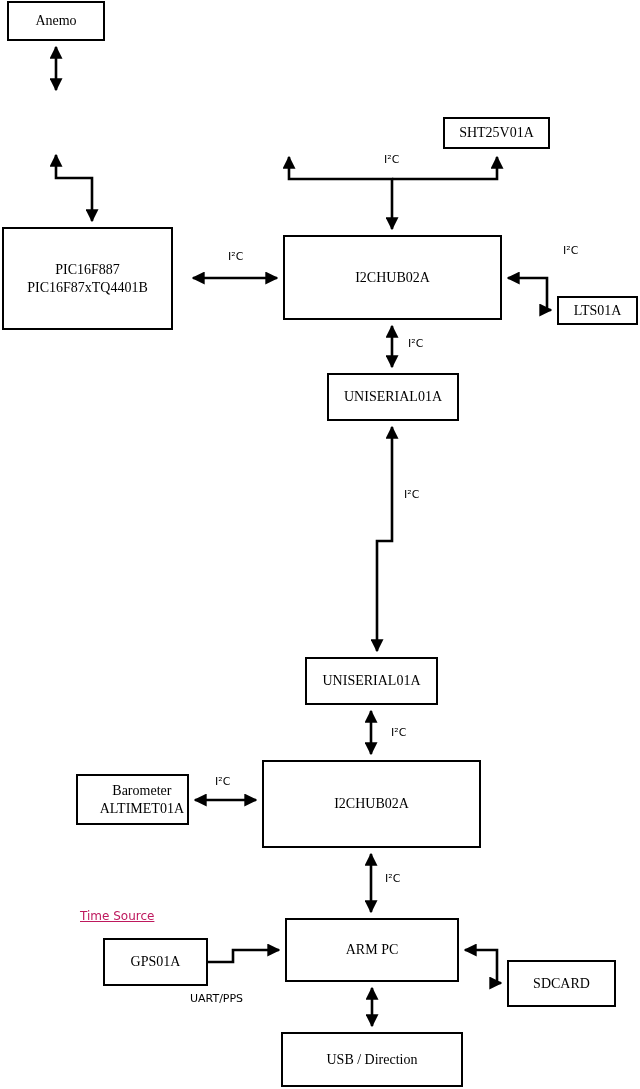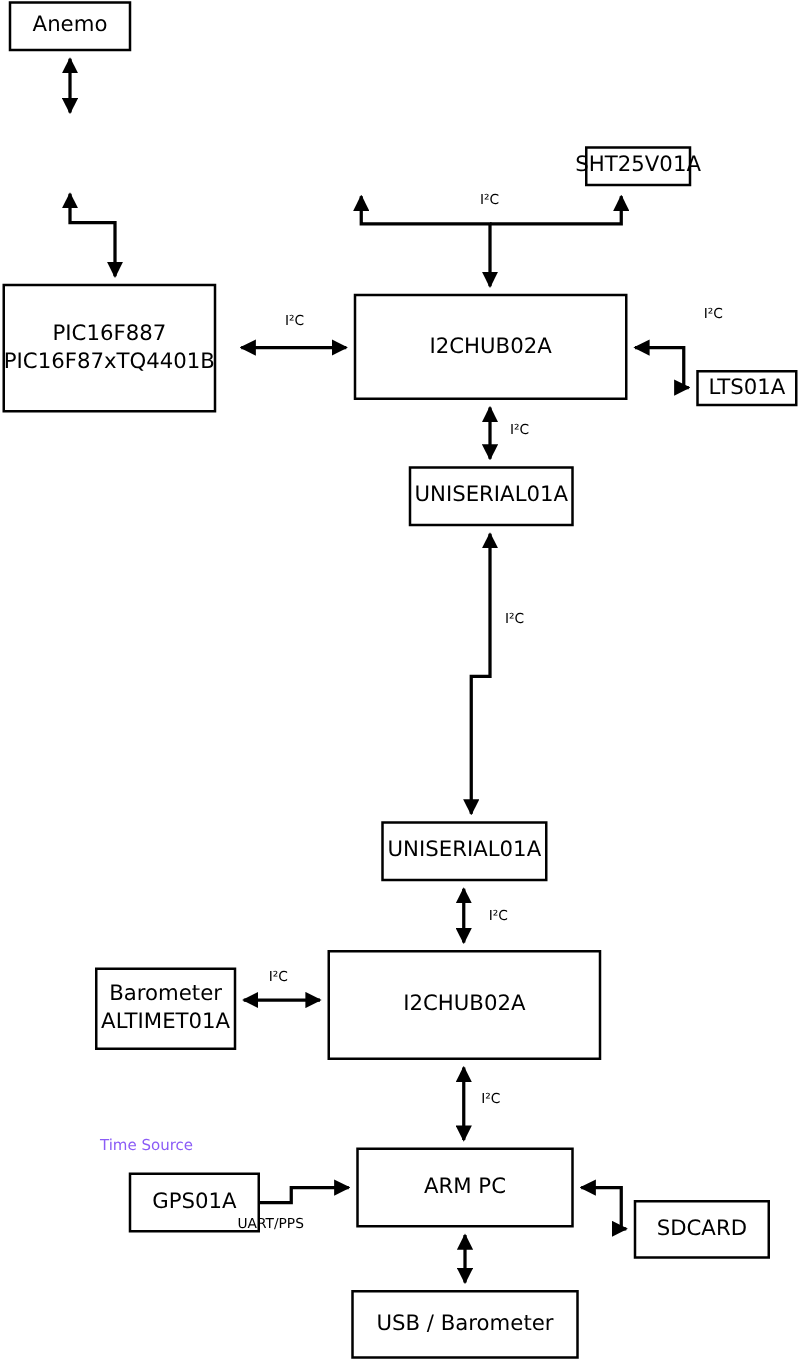--- a/index.html
+++ b/index.html
@@ -27,43 +27,45 @@
   .node {
     position: absolute;
     box-sizing: border-box;
     border: 2px solid #000000;
     background: #ffffff;
     display: flex;
     align-items: center;
     justify-content: center;
     text-align: center;
     color: #000000;
-    font-size: 17px;
+    font-size: 14px;
     line-height: 1.28;
     z-index: 3;
+    font-family: Liberation Serif, serif;
   }
   .node .node-label {
     display: block;
     white-space: pre-line;
     padding: 0 3px;
   }
   .edge-label {
     position: absolute;
     color: #000000;
     font-size: 11px;
     white-space: nowrap;
     background: transparent;
     z-index: 4;
   }
   .free-label {
     position: absolute;
-    color: #8b5cf6;
+    color: #be185d;
     font-size: 12px;
     white-space: nowrap;
     z-index: 4;
+    text-decoration: underline;
   }
 </style>
 </head>
 <body>
 
 <div id="diagram-canvas">
 
   <svg id="edge-layer" viewBox="0 0 640 1089" width="640" height="1089" xmlns="http://www.w3.org/2000/svg">
     <defs>
       <marker id="arrow" viewBox="0 0 10 10" refX="9" refY="5" markerWidth="5" markerHeight="5" orient="auto-start-reverse">
@@ -125,60 +127,60 @@
     </g>
   </svg>
 
   <div class="node" style="left: 7px; top: 1px; width: 98px; height: 40px;">
     <span class="node-label">Anemo</span>
   </div>
   <div class="node" style="left: 2px; top: 227px; width: 171px; height: 103px;">
     <span class="node-label">PIC16F887
 PIC16F87xTQ4401B</span>
   </div>
-  <div class="node" style="left: 468px; top: 117px; width: 85px; height: 32px;">
+  <div class="node" style="left: 443px; top: 117px; width: 107px; height: 32px;">
     <span class="node-label">SHT25V01A</span>
   </div>
   <div class="node" style="left: 283px; top: 235px; width: 219px; height: 85px;">
     <span class="node-label">I2CHUB02A</span>
   </div>
   <div class="node" style="left: 557px; top: 296px; width: 81px; height: 29px;">
     <span class="node-label">LTS01A</span>
   </div>
   <div class="node" style="left: 327px; top: 373px; width: 132px; height: 48px;">
     <span class="node-label">UNISERIAL01A</span>
   </div>
   <div class="node" style="left: 305px; top: 657px; width: 133px; height: 48px;">
     <span class="node-label">UNISERIAL01A</span>
   </div>
-  <div class="node" style="left: 76px; top: 774px; width: 113px; height: 66px;">
+  <div class="node" style="left: 76px; top: 774px; width: 113px; height: 51px; justify-content: flex-end;">
     <span class="node-label">Barometer
 ALTIMET01A</span>
   </div>
   <div class="node" style="left: 262px; top: 760px; width: 219px; height: 88px;">
     <span class="node-label">I2CHUB02A</span>
   </div>
   <div class="node" style="left: 67px; top: 938px; width: 105px; height: 48px; margin-left: 36px;">
     <span class="node-label">GPS01A</span>
   </div>
   <div class="node" style="left: 507px; top: 960px; width: 109px; height: 47px;">
     <span class="node-label">SDCARD</span>
   </div>
   <div class="node" style="left: 285px; top: 918px; width: 174px; height: 64px;">
     <span class="node-label">ARM PC</span>
   </div>
   <div class="node" style="left: 281px; top: 1032px; width: 182px; height: 55px;">
-    <span class="node-label">USB / Barometer</span>
+    <span class="node-label">USB / Direction</span>
   </div>
 
   <span class="edge-label" style="left: 384px; top: 153px;">I²C</span>
   <span class="edge-label" style="left: 228px; top: 250px;">I²C</span>
   <span class="edge-label" style="left: 563px; top: 244px;">I²C</span>
   <span class="edge-label" style="left: 408px; top: 337px;">I²C</span>
   <span class="edge-label" style="left: 404px; top: 488px;">I²C</span>
   <span class="edge-label" style="left: 391px; top: 726px;">I²C</span>
   <span class="edge-label" style="left: 215px; top: 775px;">I²C</span>
   <span class="edge-label" style="left: 385px; top: 872px;">I²C</span>
-  <span class="edge-label" style="left: 190px; top: 972px;">UART/PPS</span>
+  <span class="edge-label" style="left: 190px; top: 992px;">UART/PPS</span>
 
   <span class="free-label" style="left: 80px; top: 909px;">Time Source</span>
 
 </div>
 
 </body></html>

